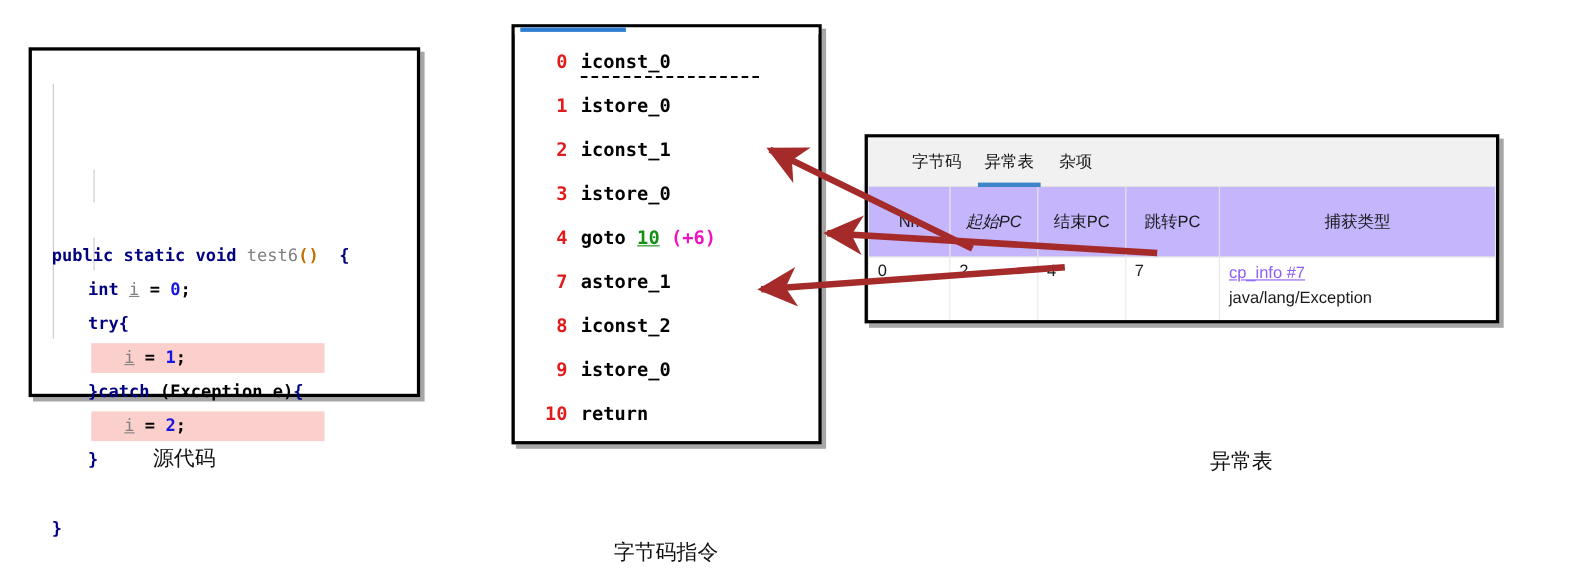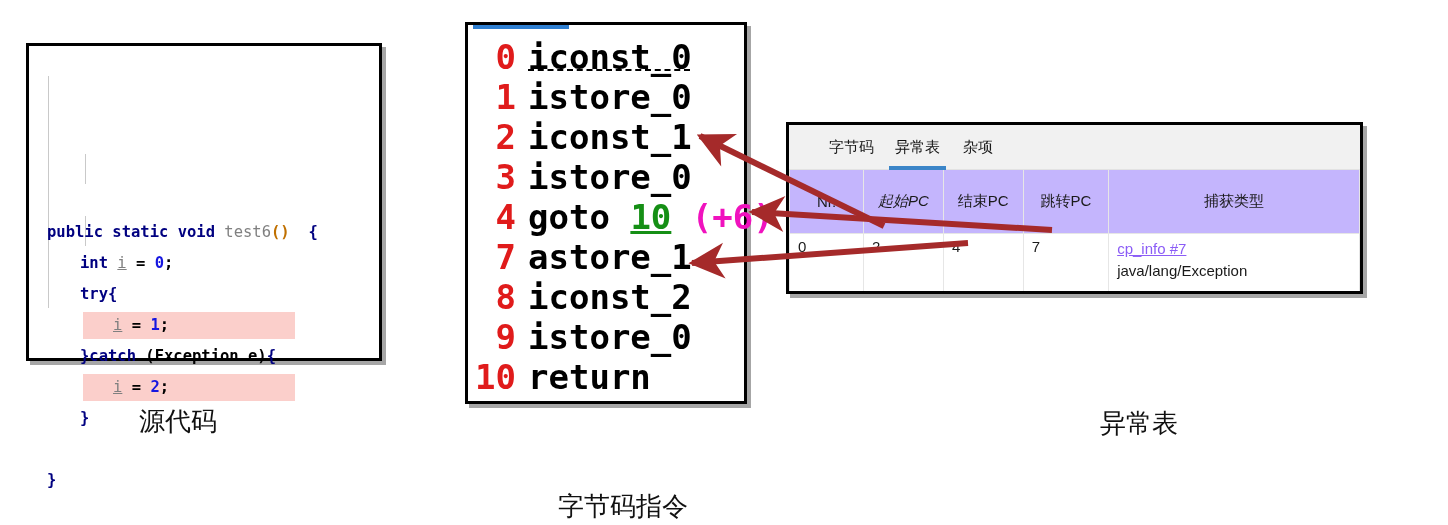--- a/index.html
+++ b/index.html
@@ -54,21 +54,21 @@
   }
   #bytecode-tabstrip{
     position:absolute;left:0;top:0;width:100%;height:6px;background:#ffffff;
   }
   #bytecode-tabstrip .bar{
     position:absolute;left:5px;top:0;width:96px;height:4px;background:#2f7fd1;
   }
   .bc-list{
     padding-top:12px;
     font-family:"DejaVu Sans Mono","Liberation Mono",monospace;
-    font-size:34px;
+    font-size:17px;
     line-height:40px;
     font-weight:bold;
     white-space:pre;
   }
   .bc-row{position:relative;height:40px;}
   .bc-idx{display:inline-block;width:48px;text-align:right;color:#e01b1b;}
   .bc-op{color:#000000;padding-left:12px;}
   .bc-goto-target{color:#158f15;text-decoration:underline;}
   .bc-offset{color:#f012be;}
   .dash-under{
@@ -110,21 +110,21 @@
     border:1px solid #e6e6e6;padding:4px 8px;vertical-align:top;
     height:58px;box-sizing:border-box;background:#ffffff;
   }
   td.c-nr,td.c-start,td.c-end,td.c-jump{text-align:left;}
   .cp-link{color:#158f15;text-decoration:underline;display:block;line-height:22px;}
   .cp-type{color:#1a1a1a;display:block;line-height:22px;}
   .spacer-row td{height:22px;border:none;border-top:1px solid #e6e6e6;}
 
   
   .caption{
-    position:absolute;font-size:26px;color:#111111;
+    position:absolute;font-size:19px;color:#111111;
     font-family:"Liberation Sans","DejaVu Sans",sans-serif;
   }
   #caption-source{left:139px;top:404px;}
   #caption-bytecode{left:558px;top:489px;}
   #caption-exception{left:1100px;top:406px;}
 
   
   #arrows{position:absolute;left:0;top:0;width:1448px;height:525px;pointer-events:none;}
 </style>
 </head>

